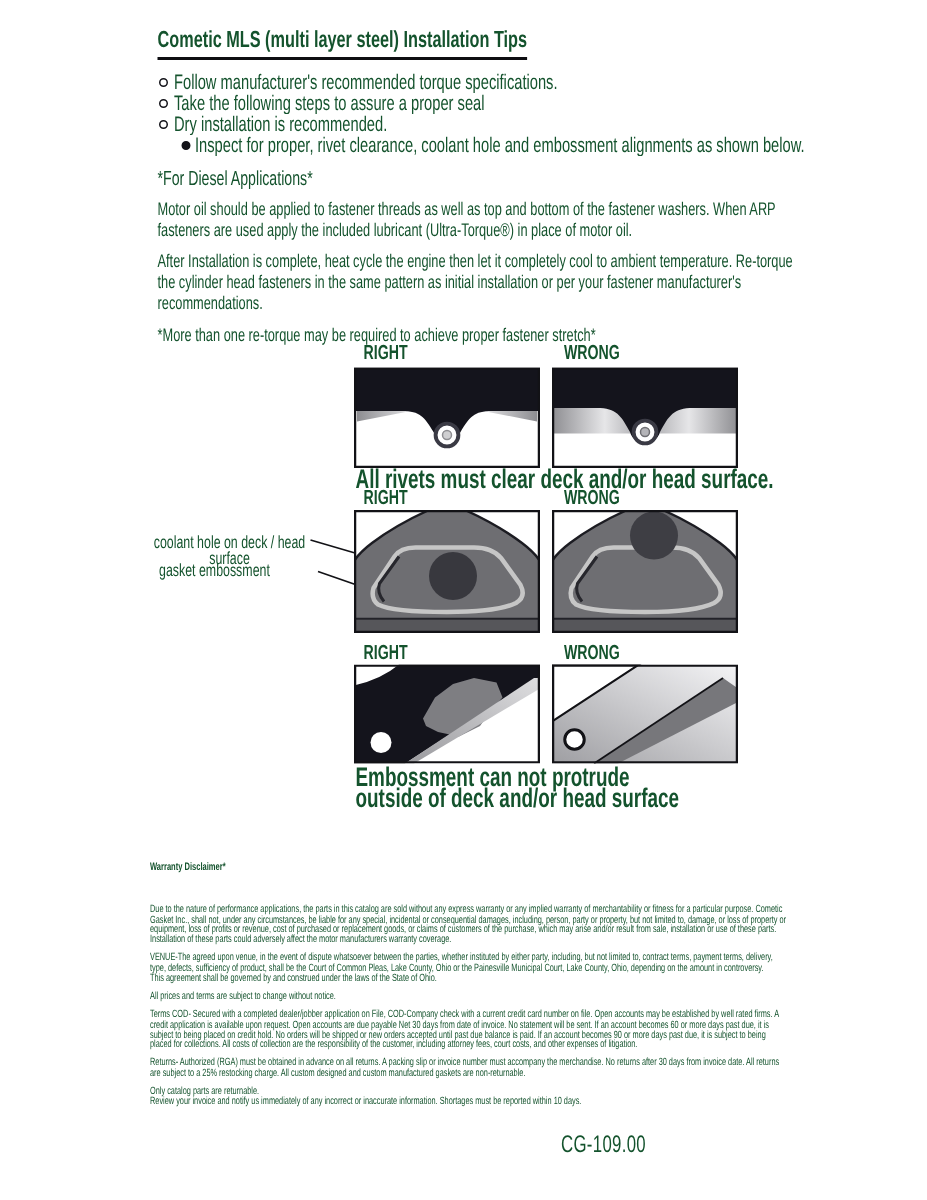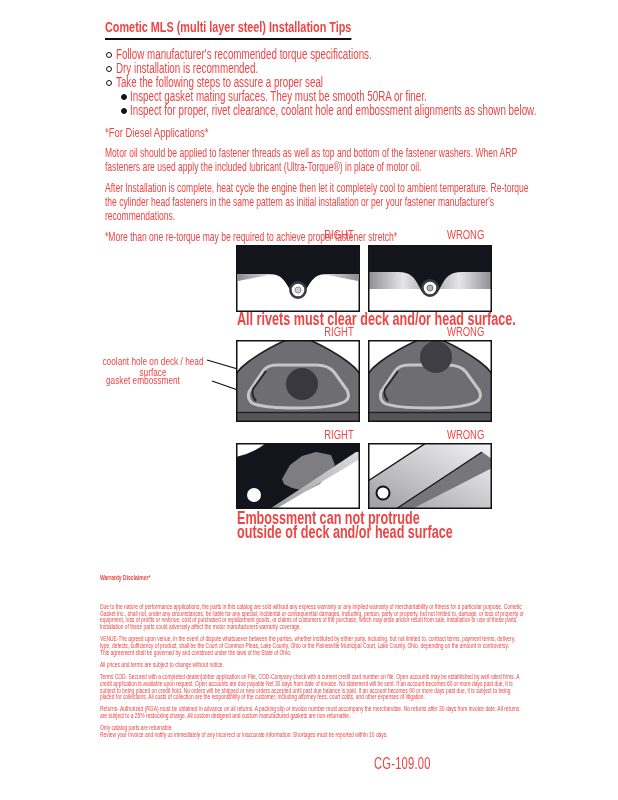--- a/index.html
+++ b/index.html
@@ -1,37 +1,37 @@
 <!DOCTYPE html>
 <html><head>
 <meta charset="utf-8">
 <style>
   html,body{margin:0;padding:0;background:#ffffff;}
   #page{position:relative;width:618px;height:800px;background:#ffffff;overflow:hidden;
-        font-family:"Liberation Sans","DejaVu Sans",sans-serif;color:#ef4444;}
+        font-family:"Liberation Sans","DejaVu Sans",sans-serif;color:#14532d;}
   
   .cx   {display:block;transform:scaleX(0.70);transform-origin:0 0;width:143%;}
   .cxs  {display:inline-block;transform:scaleX(0.70);transform-origin:0 0;white-space:nowrap;}
   .cxc  {display:inline-block;transform:scaleX(0.70);transform-origin:50% 0;white-space:nowrap;}
 
   
   .top-block{position:absolute;left:105px;top:18px;width:424px;}
   .doc-title{font-size:15.5px;font-weight:bold;margin-bottom:7px;}
   .doc-title .cxs{border-bottom:2px solid #0e0e12;padding-bottom:2px;}
   .b{position:relative;padding-left:11px;line-height:14px;font-size:14px;}
   .b .dot{position:absolute;left:1px;top:5px;width:4px;height:4px;border:1px solid #14141a;
           border-radius:50%;background:transparent;}
   .b.sub{padding-left:25px;}
   .b.sub .dot{left:16px;background:#14141a;}
   .sec-head{font-size:13.5px;font-weight:normal;margin-top:8px;margin-bottom:6px;line-height:15px;}
   .para{font-size:12.2px;line-height:14px;margin:0 0 7px 0;}
 
   
   .fig-labels{position:absolute;left:236px;width:256px;height:14px;display:flex;}
-  .fig-labels div{width:124px;text-align:right;font-weight:normal;font-size:13.5px;line-height:14px;}
+  .fig-labels div{width:124px;text-align:left;font-weight:bold;font-size:13.5px;line-height:14px;}
   .fig-labels div:last-child{margin-left:8px;}
   .fig{position:absolute;width:124px;}
   .fig svg{display:block;}
   .cap{position:absolute;font-weight:bold;font-size:18px;line-height:13.5px;}
 
   .annot{position:absolute;font-size:11.8px;line-height:10.8px;}
   .annot-center{text-align:center;}
 
   
   .legal{position:absolute;left:100px;top:574px;width:424px;}
@@ -50,29 +50,25 @@
     <div class="doc-title">
       <span class="cxs">Cometic MLS (multi layer steel) Installation Tips</span>
     </div>
 
     <div class="b">
       <span class="dot"></span>
       <span class="cxs">Follow manufacturer's recommended torque specifications.</span>
     </div>
     <div class="b">
       <span class="dot"></span>
+      <span class="cxs">Take the following steps to assure a proper seal</span>
+    </div>
+    <div class="b">
+      <span class="dot"></span>
       <span class="cxs">Dry installation is recommended.</span>
-    </div>
-    <div class="b">
-      <span class="dot"></span>
-      <span class="cxs">Take the following steps to assure a proper seal</span>
-    </div>
-    <div class="b sub">
-      <span class="dot"></span>
-      <span class="cxs">Inspect gasket mating surfaces.  They must be smooth 50RA or finer.</span>
     </div>
     <div class="b sub">
       <span class="dot"></span>
       <span class="cxs">Inspect for proper, rivet clearance, coolant hole and embossment alignments as shown below.</span>
     </div>
 
     <div class="sec-head">
       <span class="cxs">*For Diesel Applications*</span>
     </div>
     <p class="para cx">Motor oil should be applied to fastener threads as well as top and bottom of the fastener washers. When ARP fasteners are used apply the included lubricant (Ultra-Torque®) in place of motor oil.</p>

